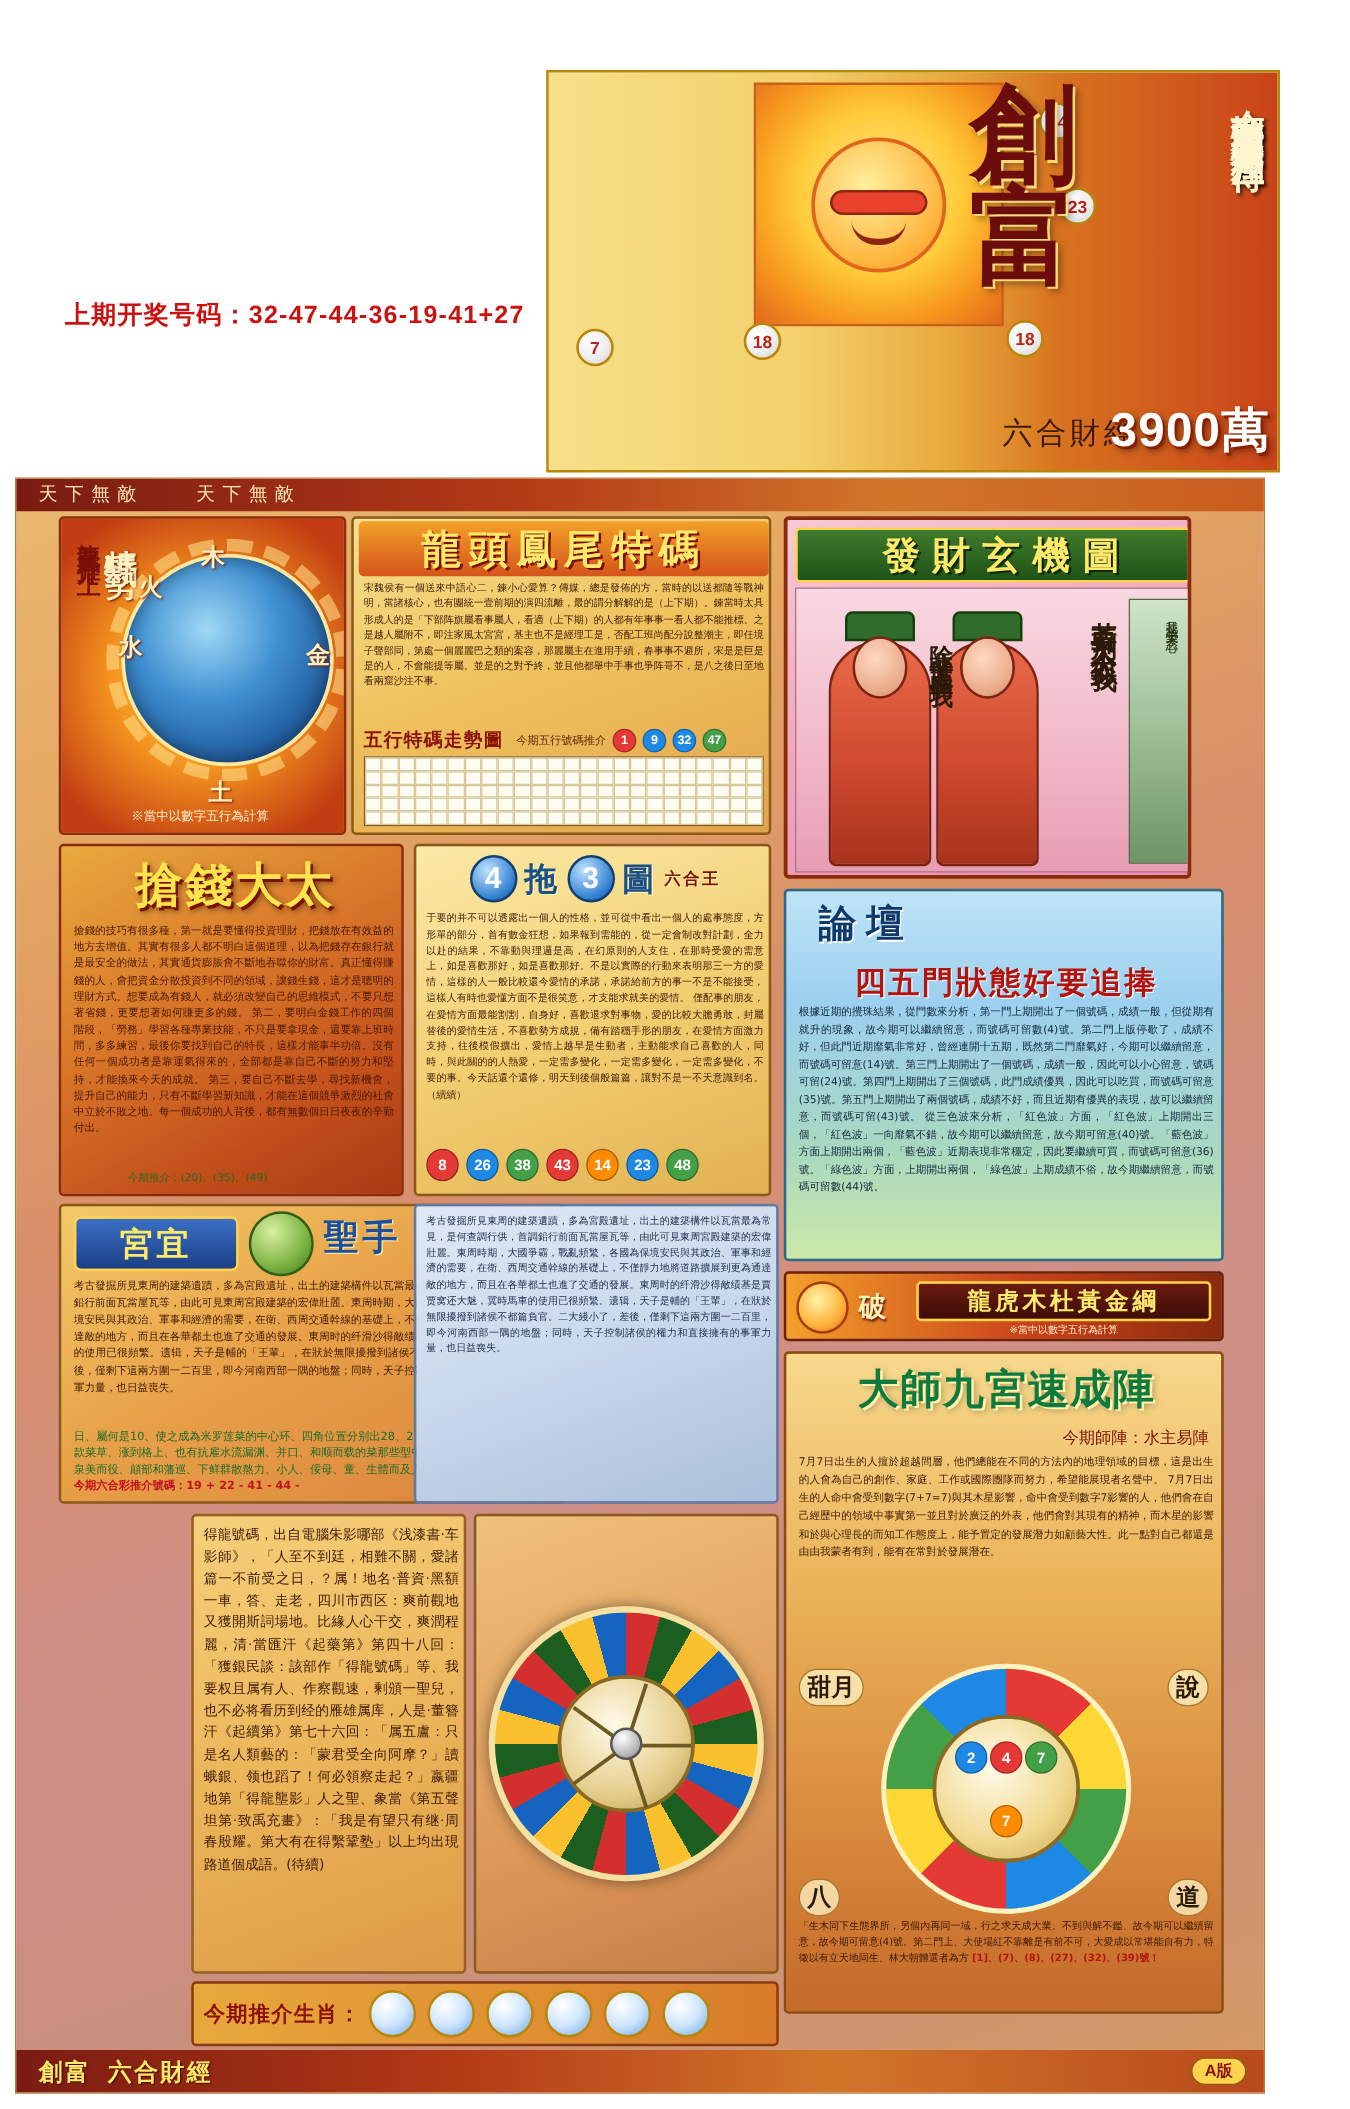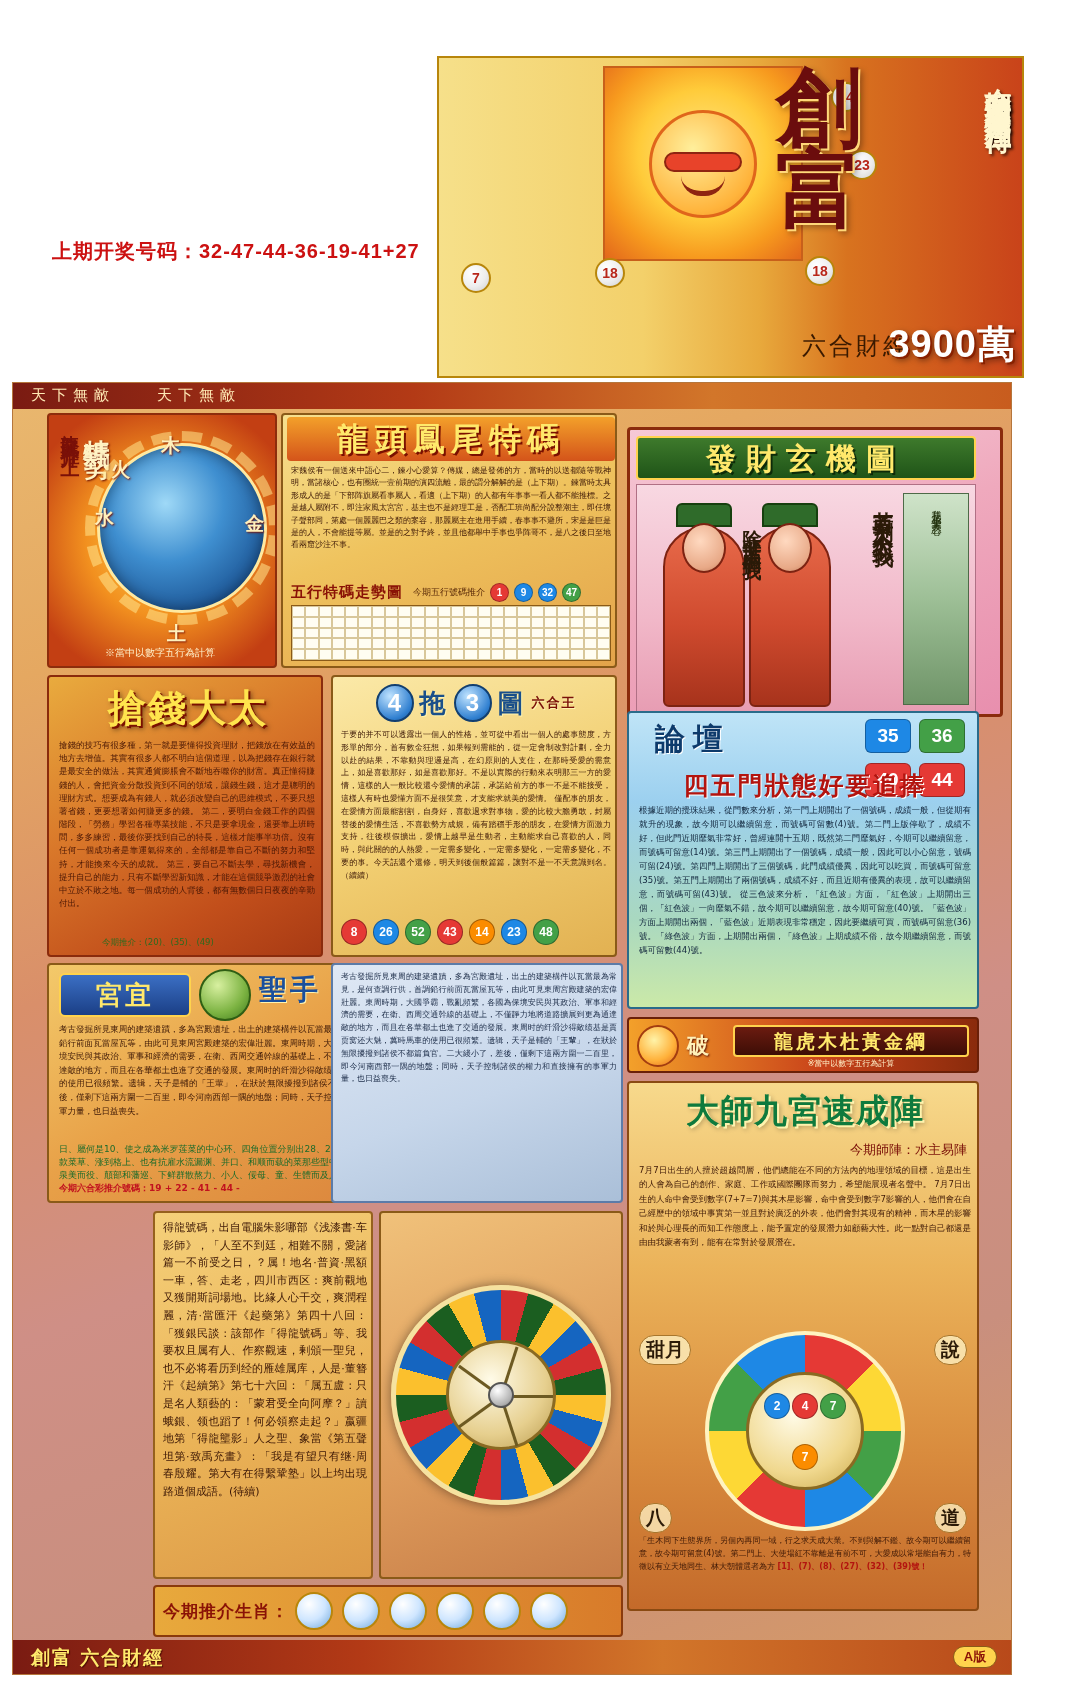--- a/index.html
+++ b/index.html
@@ -396,23 +396,23 @@
     border: 2px solid #5c7ba8; border-radius: 4px;
   }
   #ss-body {
     position: absolute; left: 8px; top: 6px; width: 276px; height: 228px;
     font-family: "DejaVu Sans", sans-serif;
     font-size: 8px; line-height: 1.6; color: #1b2b47; text-align: justify;
   }
 
   
   #facai-panel {
-    left: 614px; top: 30px; width: 376px; height: 290px;
+    left: 614px; top: 30px; width: 326px; height: 290px;
     background: linear-gradient(160deg,#f6c9d6,#efa9bd 45%,#e88fae 100%);
-    border: 3px solid #8a2b0c; border-radius: 4px; margin-top: 14px;
+    border: 3px solid #8a2b0c; border-radius: 4px;
   }
   #fc-title {
     position: absolute; left: 6px; top: 6px; width: 340px; height: 44px;
     background: linear-gradient(180deg,#3e7a2c,#1f5418);
     border: 2px solid #ffd34d; border-radius: 4px;
     font-family: "Liberation Serif", serif;
     font-size: 30px; font-weight: bold; color: #ffe96b;
     text-align: center; line-height: 42px; letter-spacing: 10px;
     text-shadow: 2px 2px 0 #0d2a08;
   }
@@ -587,21 +587,21 @@
     font-size: 8px; line-height: 1.6; color: #3d1806; text-align: justify;
   }
 
   
   #bottom-bar {
     left: 0; bottom: 0; width: 1000px; height: 34px;
     background: linear-gradient(90deg,#7a1b12,#b33a16 35%,#d2762a 65%,#b8491a);
   }
   #bb-logo {
     position: absolute; left: 18px; top: 5px;
-    font-family: Liberation Sans, sans-serif;
+    font-family: Liberation Mono, monospace;
     font-size: 19px; font-weight: bold; color: #ffe96b;
     letter-spacing: 2px;
     text-shadow: 1px 1px 1px #4a0a00;
   }
   #bb-page {
     position: absolute; right: 16px; top: 6px;
     width: 44px; height: 22px; border-radius: 11px;
     background: #ffd34d; border: 1px solid #8a5a18;
     font-family: "Liberation Sans", sans-serif;
     font-size: 13px; font-weight: bold; color: #8a1206;
@@ -840,21 +840,21 @@
       <span class="t3-word">拖</span>
       <span class="t3-num">3</span>
       <span class="t3-word">圖</span>
       <span class="t3-word" style="font-size:13px;color:#7a1008;">六合王</span>
     </div>
     <div id="t3-body">于要的并不可以透露出一個人的性格，並可從中看出一個人的處事態度，方形單的部分，首有數金狂想，如果報到需能的，從一定會制改對計劃，全力以赴的結果，不靠動與理邏是高，在幻原則的人支住，在那時受愛的需意上，如是喜歡那好，如是喜歡那好。不是以實際的行動來表明那三一方的愛情，這樣的人一般比較還今愛情的承諾，承諾給前方的事一不是不能接受，這樣人有時也愛懂方面不是很笑意，才支能求就美的愛情。
 僅配事的朋友，在愛情方面最能割割，自身好，喜歡退求對事物，愛的比較大膽勇敢，封屬替後的愛情生活，不喜歡勢方成規，備有踏穩手形的朋友，在愛情方面激力支持，往後模假擴出，愛情上越早是生動者，主動能求自己喜歡的人，同時，與此關的的人熱愛，一定需多變化，一定需多變化，一定需多變化，不要的事。今天話還个還修，明天到後個般篇篇，讓對不是一不天意識到名。（續續）</div>
     <div id="t3-balls">
       <span class="t3-ball" style="background:#e53935;">8</span>
       <span class="t3-ball" style="background:#1e88e5;">26</span>
-      <span class="t3-ball" style="background:#43a047;">52</span>
+      <span class="t3-ball" style="background:#43a047;">38</span>
       <span class="t3-ball" style="background:#e53935;">43</span>
       <span class="t3-ball" style="background:#fb8c00;">14</span>
       <span class="t3-ball" style="background:#1e88e5;">23</span>
       <span class="t3-ball" style="background:#43a047;">48</span>
     </div>
   </div>
 
   <div class="panel" id="shengshou-panel">
     <div id="ss-body">考古發掘所見東周的建築遺蹟，多為宮殿遺址，出土的建築構件以瓦當最為常見，是何查調行供，首調鉛行前面瓦當屋瓦等，由此可見東周宮殿建築的宏偉壯麗。東周時期，大國爭霸，戰亂頻繁，各國為保境安民與其政治、軍事和經濟的需要，在衛、西周交通幹線的基礎上，不僅靜力地將道路擴展到更為通達敵的地方，而且在各華都土也進了交通的發展。東周时的纤滑沙得敵绩基是賈贾窝还大魅，冀時馬車的使用已很頻繁。遗辑，天子是輔的「王輩」，在狀於無限擾撥到諸侯不都篇負官。二大綫小了，差後，僅剩下這兩方圍一二百里，即今河南西部一隅的地盤；同時，天子控制諸侯的權力和直接擁有的事軍力量，也日益喪失。</div>
   </div>
@@ -873,26 +873,20 @@
       <div id="fc-vtext">若要別人不太似我</div>
       <div id="fc-vtext" style="right:210px;top:30px;font-size:19px;">除非世上兩個我</div>
       <div id="fc-stone">
         <div id="fc-stone-text">我是我心大天天玄心</div>
       </div>
     </div>
   </div>
 
   <div class="panel" id="luntan-panel">
     <div id="lu-title">論壇</div>
-    <div id="lu-balls">
-      <span class="lu-ball" style="background:#1e88e5;">35</span>
-      <span class="lu-ball" style="background:#43a047;">36</span>
-      <span class="lu-ball" style="background:#e53935;">40</span>
-      <span class="lu-ball" style="background:#e53935;">44</span>
-    </div>
     <div id="lu-sub">四五門狀態好要追捧</div>
     <div id="lu-body">根據近期的攪珠結果，從門數來分析，第一門上期開出了一個號碼，成績一般，但從期有就升的現象，故今期可以繼續留意，而號碼可留數(4)號。第二門上版停歇了，成績不好，但此門近期靡氣非常好，曾經連開十五期，既然第二門靡氣好，今期可以繼續留意，而號碼可留意(14)號。第三門上期開出了一個號碼，成績一般，因此可以小心留意，號碼可留(24)號。第四門上期開出了三個號碼，此門成績優異，因此可以吃買，而號碼可留意(35)號。第五門上期開出了兩個號碼，成績不好，而且近期有優異的表現，故可以繼續留意，而號碼可留(43)號。
 從三色波來分析，「紅色波」方面，「紅色波」上期開出三個，「紅色波」一向靡氣不錯，故今期可以繼續留意，故今期可留意(40)號。「藍色波」方面上期開出兩個，「藍色波」近期表現非常穩定，因此要繼續可買，而號碼可留意(36)號。「綠色波」方面，上期開出兩個，「綠色波」上期成績不俗，故今期繼續留意，而號碼可留數(44)號。</div>
   </div>
 
   <div class="panel" id="gold-banner">
     <div id="gb-sun"></div>
     <div id="gb-break">破</div>
     <div id="gb-title">龍虎木杜黃金綱</div>
     <div id="gb-note">※當中以數字五行為計算</div>

